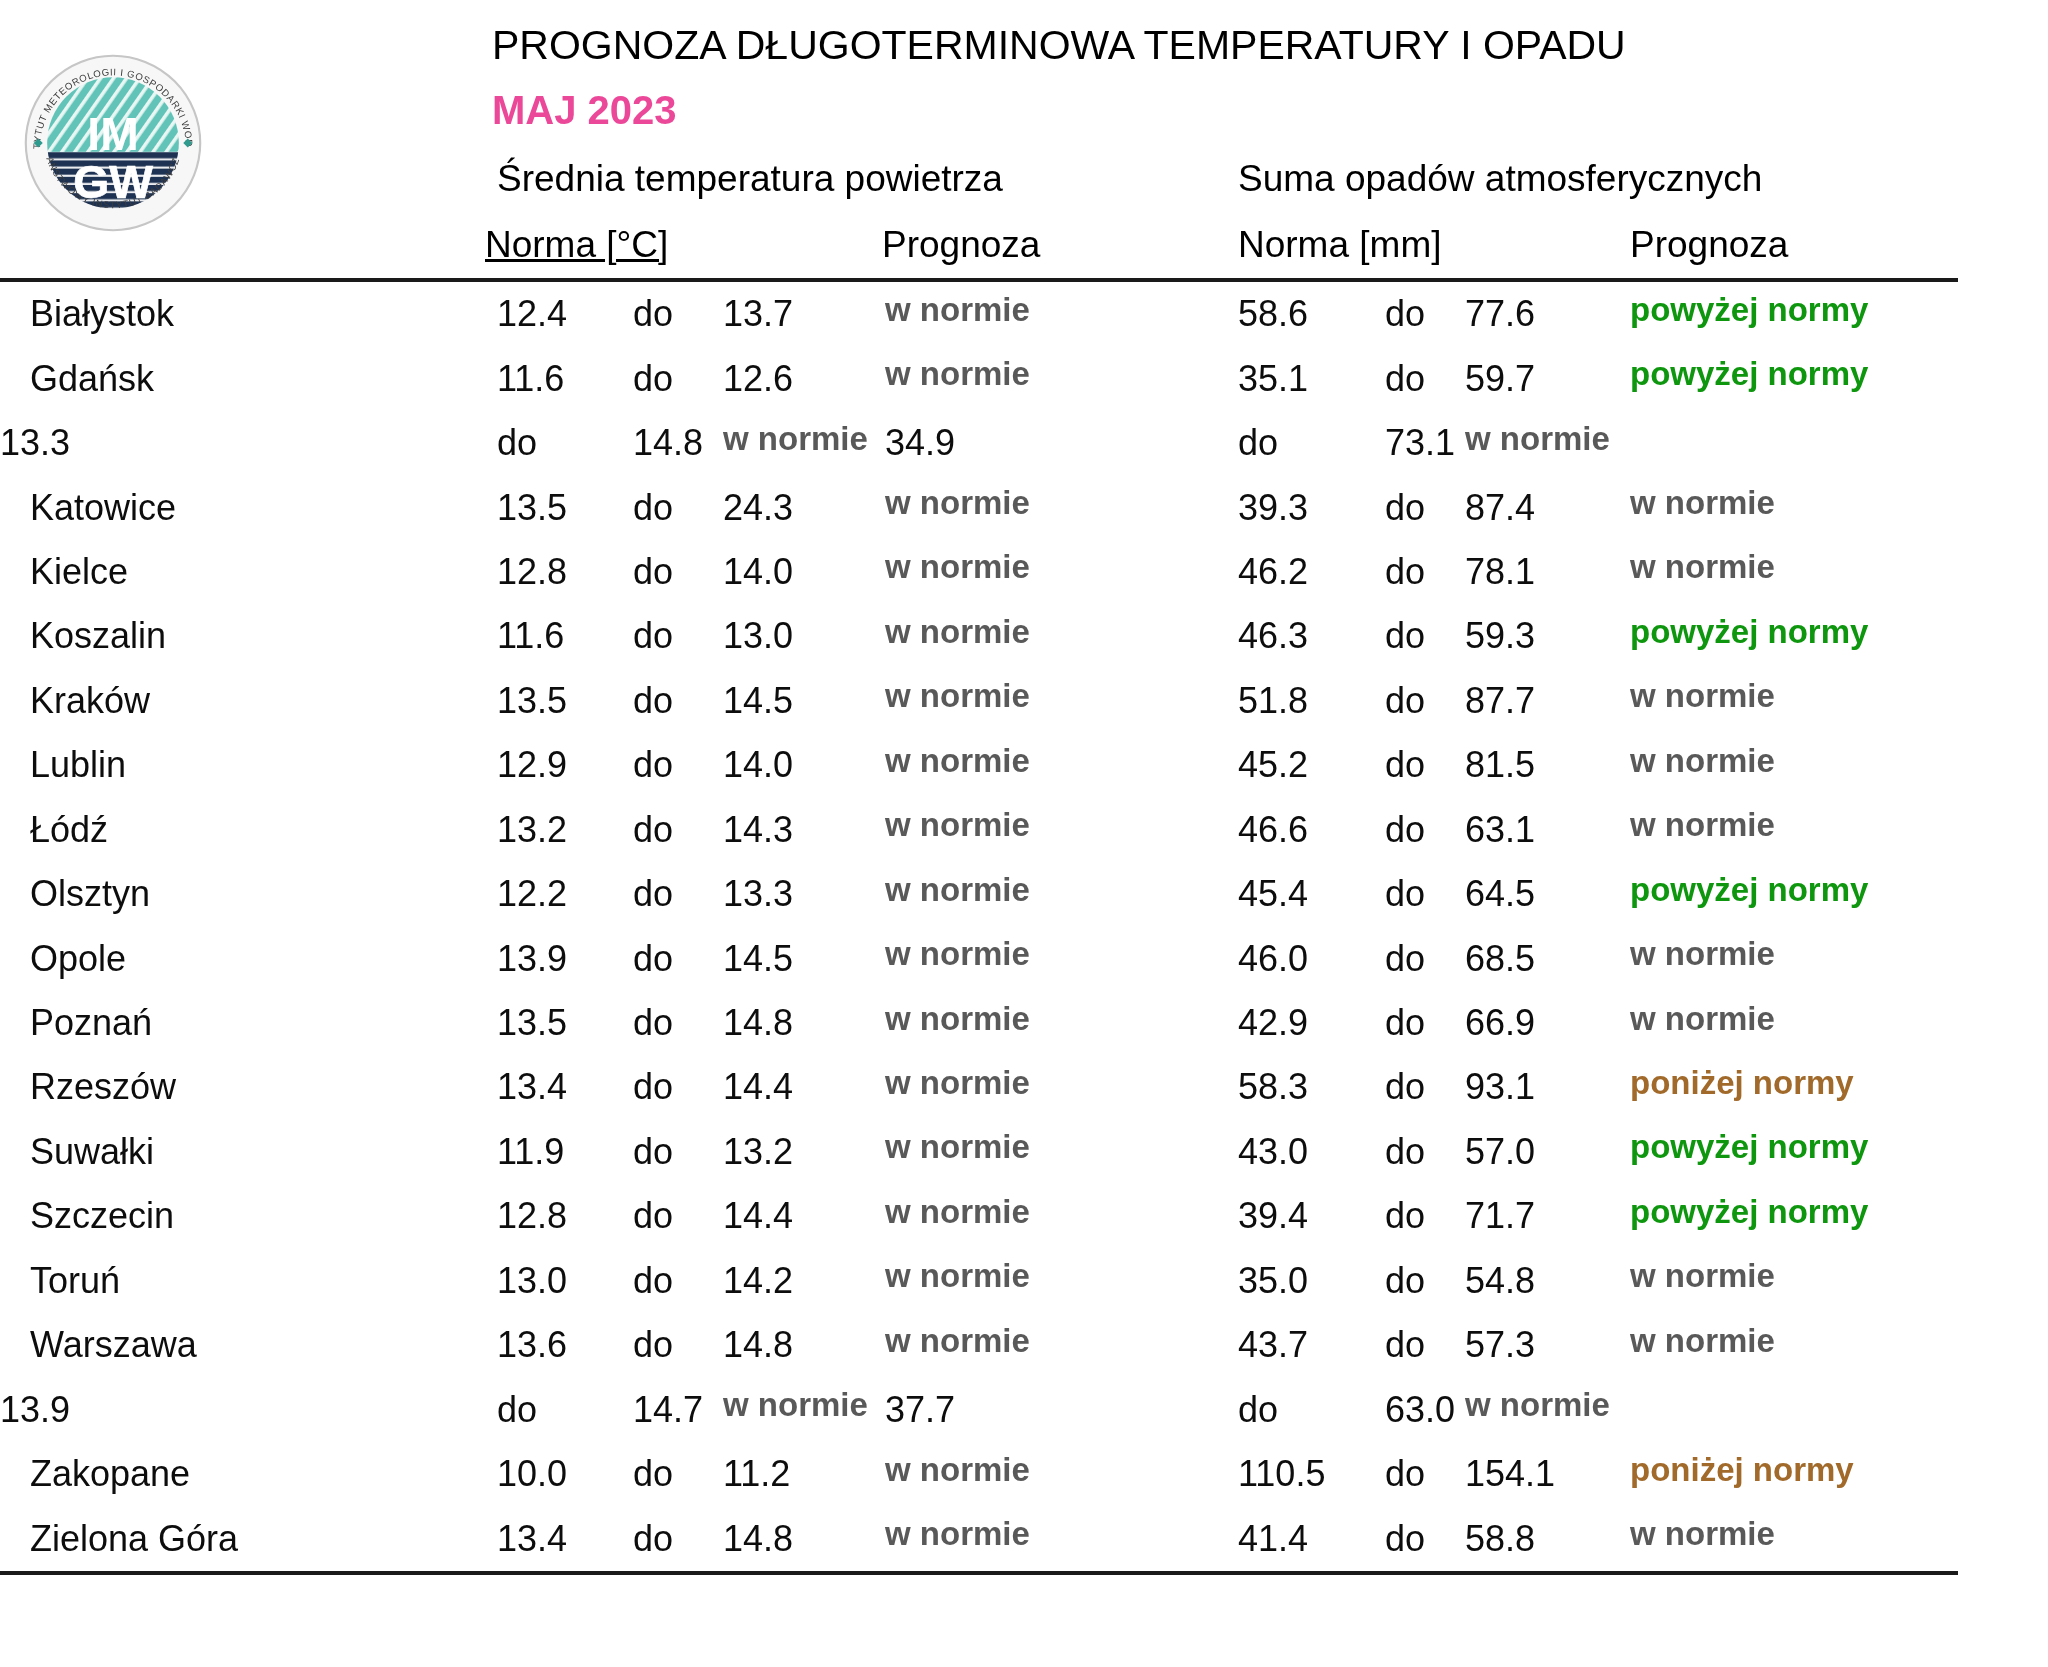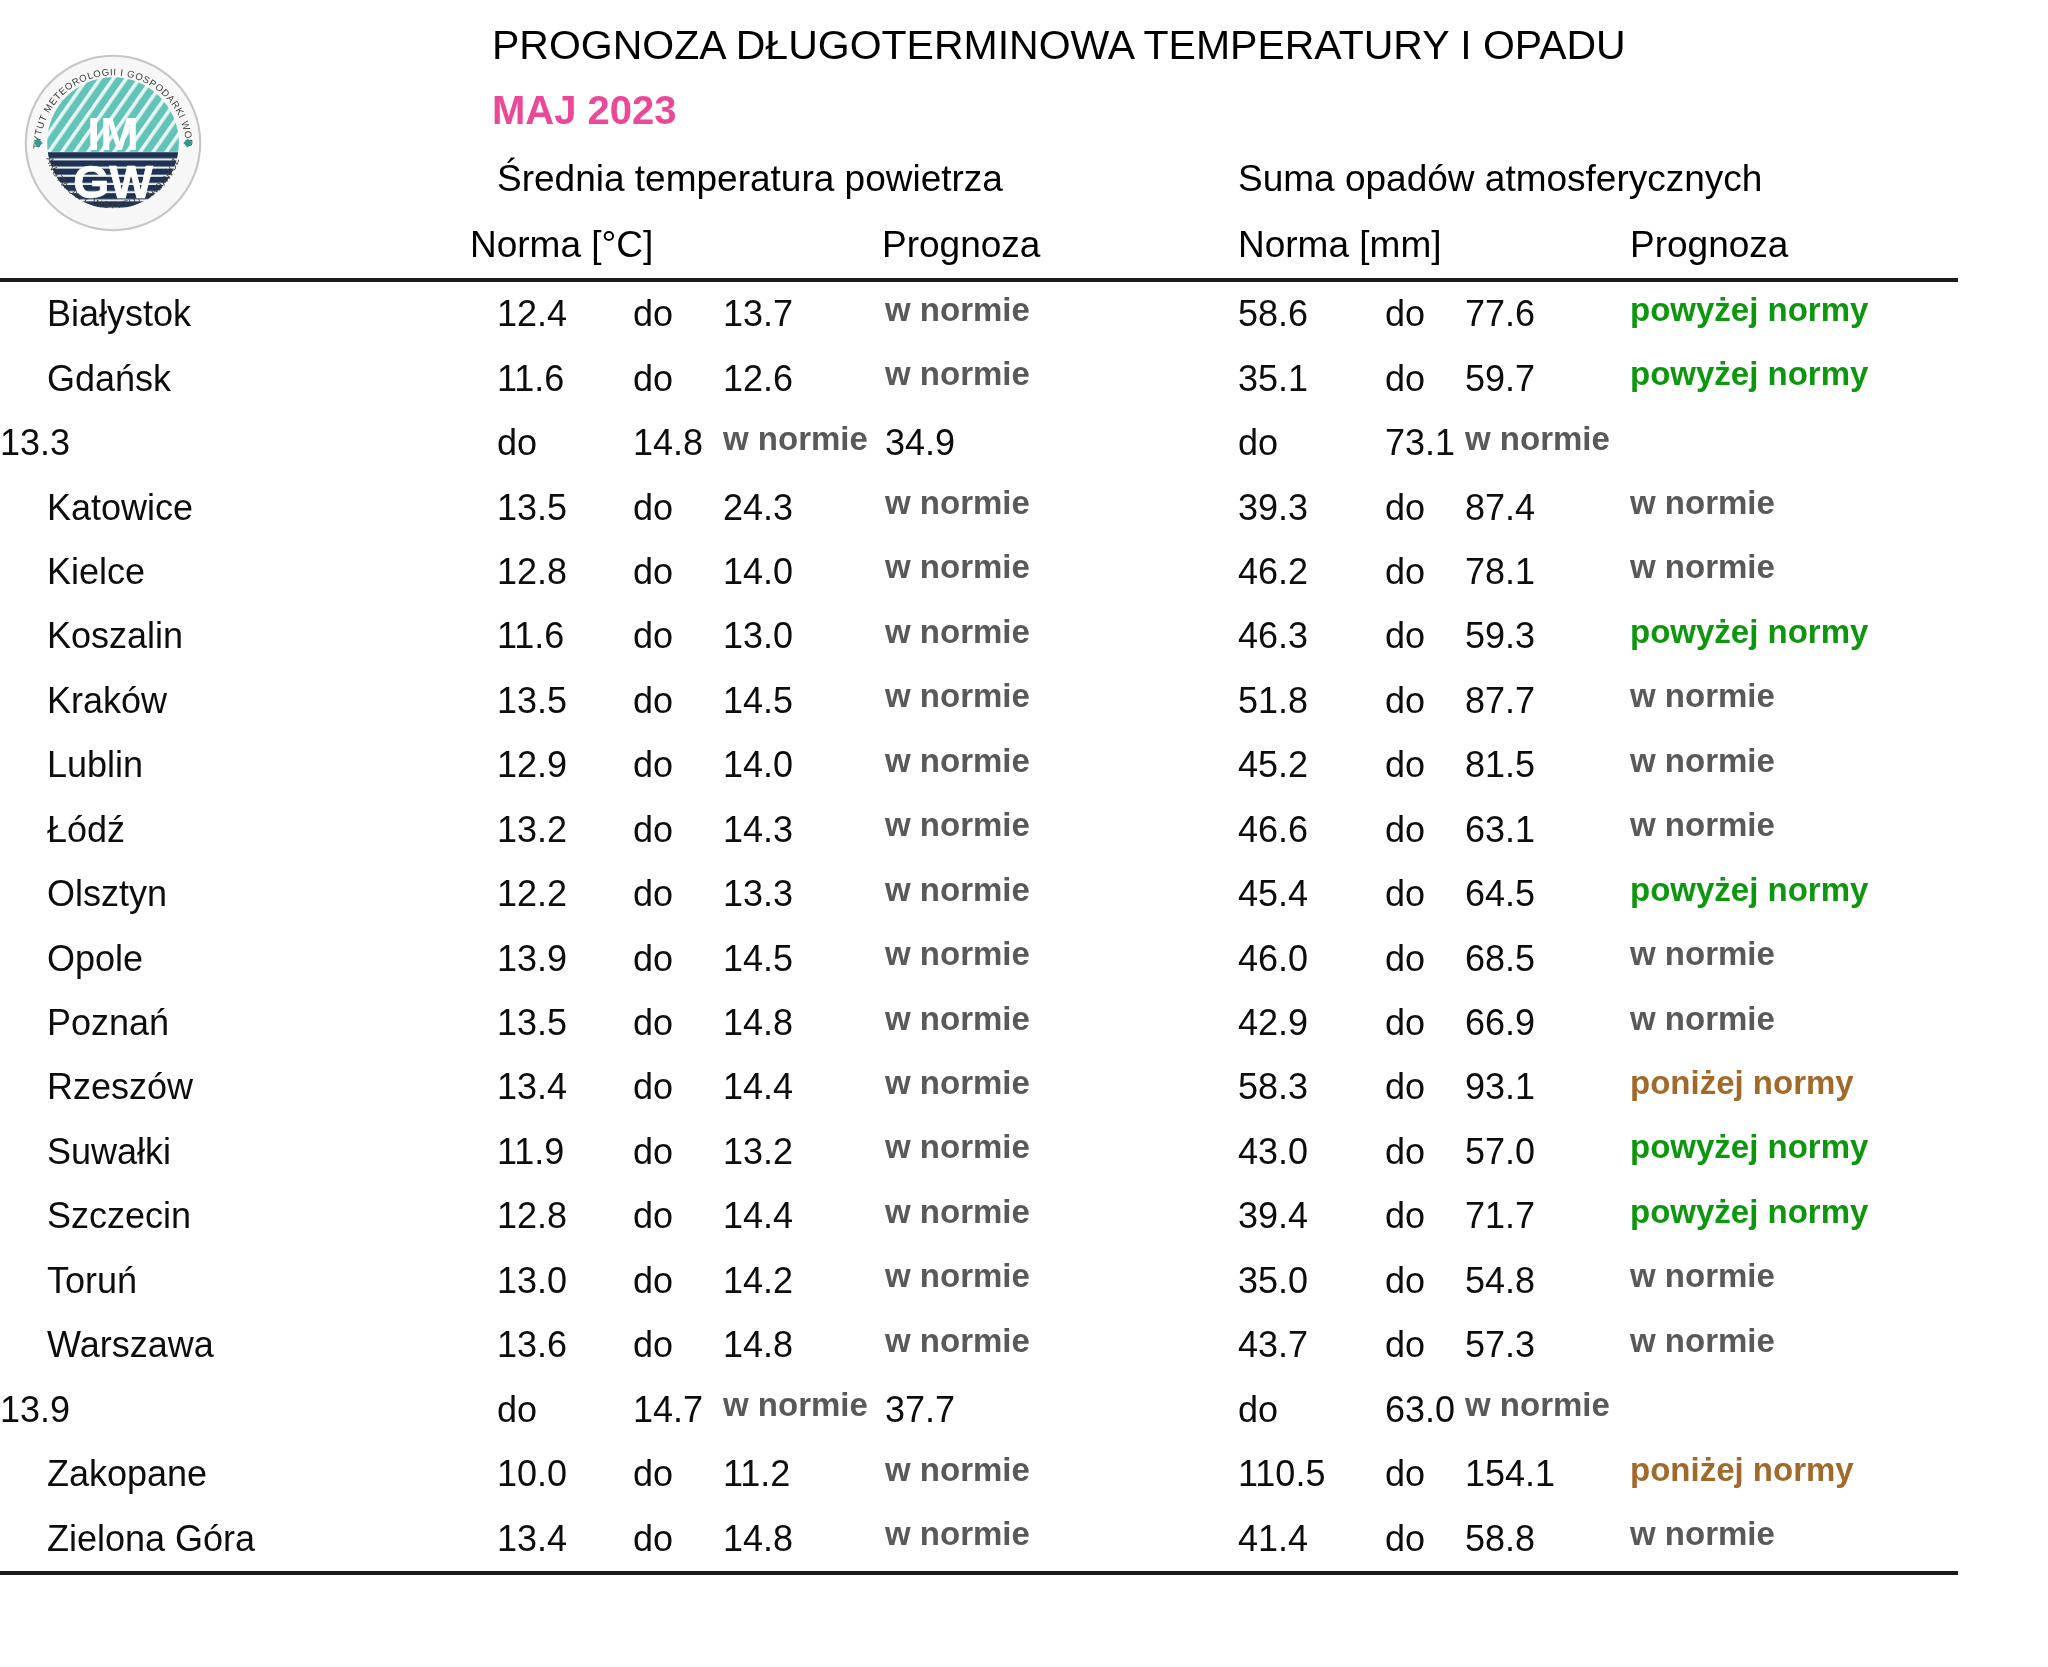--- a/index.html
+++ b/index.html
@@ -24,39 +24,39 @@
     font-size:40px;font-weight:700;color:#ec4899;white-space:nowrap;text-align:center;
   }
   .group-header{
     position:absolute;top:158px;font-size:37px;font-weight:400;color:#000;white-space:nowrap;
   }
   .group-header.temp{left:497px;}
   .group-header.precip{left:1238px;}
   .col-header{
     position:absolute;top:224px;font-size:37px;font-weight:400;color:#000;white-space:nowrap;
   }
-  .col-header.n1{left:470px;}
+  .col-header.n1{left:485px;text-decoration:underline;}
   .col-header.p1{left:882px;}
   .col-header.n2{left:1238px;}
   .col-header.p2{left:1630px;}
   
   .table{
     position:absolute;left:0;top:278px;width:1958px;
     border-top:4px solid #1a1a1a;
     border-bottom:4px solid #1a1a1a;
     display:block;
   }
   .row{
     display:grid;
     grid-template-columns:497px 136px 90px 162px 353px 147px 80px 165px 1fr;
     height:64.45px;
     align-items:center;
   }
   .cell{white-space:nowrap;line-height:1;}
-  .cell.city{padding-left:47px;font-size:36px;color:#0d0d0d;}
+  .cell.city{padding-left:30px;font-size:36px;color:#0d0d0d;}
   .cell.num{font-size:36px;color:#0d0d0d;}
   .cell.sep{font-size:36px;color:#0d0d0d;}
   .cell.prog{
     font-size:33px;font-weight:700;
     transform:translateY(-5px);
   }
 </style>
 </head>
 <body>
 

